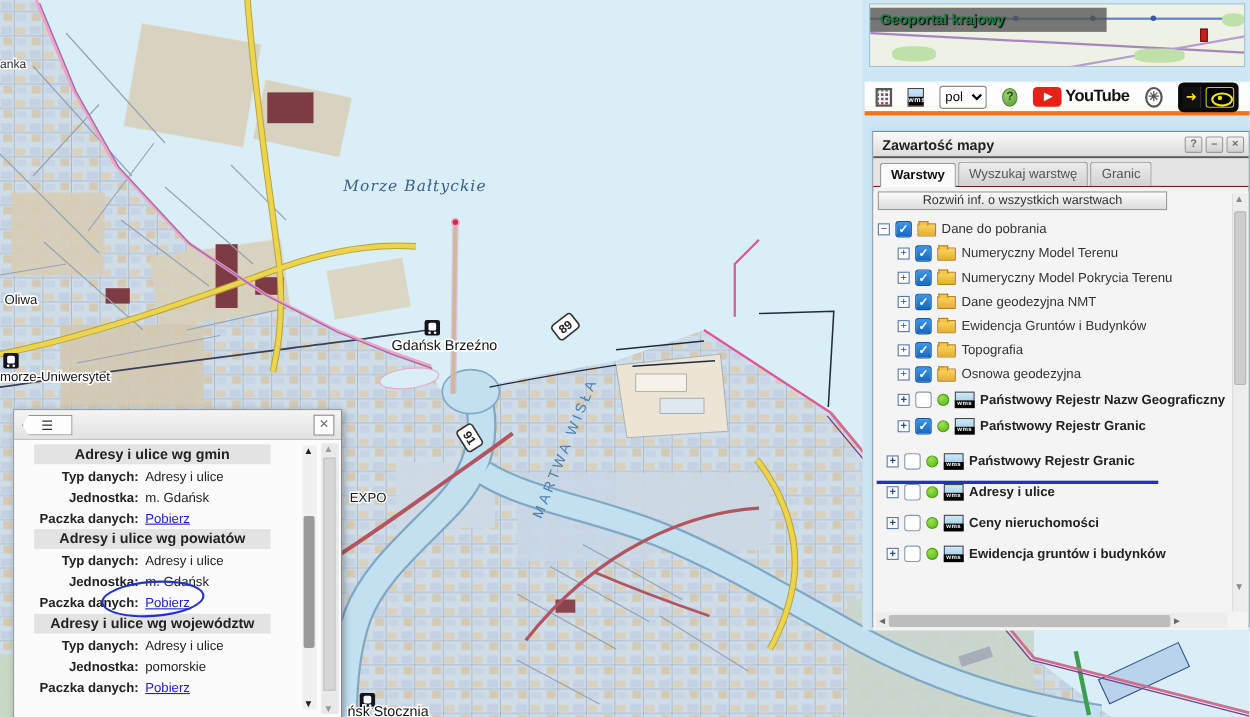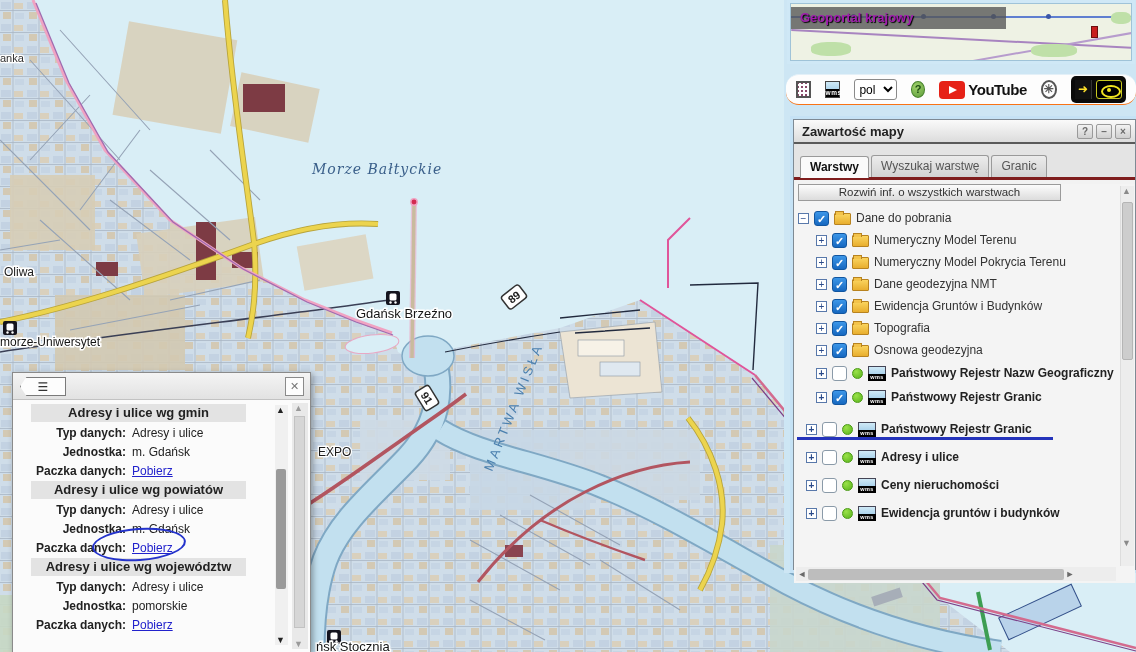--- a/index.html
+++ b/index.html
@@ -8,31 +8,31 @@
 
   
   #map { position:absolute; inset:0; }
   #map svg { display:block; }
 
   
   .right-col { position:absolute; left:784px; top:0; width:352px; height:573px; background:#cde6f4; }
 
   
   .overview { position:absolute; left:790px; top:3px; width:342px; height:58px; background:#eef2e4; border:1px solid #9fc3d8; box-shadow:0 0 0 3px #cfe8f6; overflow:hidden; }
-  .ov-band { position:absolute; left:0; top:3px; width:215px; height:22px; background:rgba(84,84,84,.78); color:#a21caf; font-weight:bold; font-size:13px; line-height:22px; padding-left:9px; text-shadow:1px 1px 1px #000; }
+  .ov-band { position:absolute; left:0; top:3px; width:215px; height:22px; background:rgba(84,84,84,.78); color:#15803d; font-weight:bold; font-size:13px; line-height:22px; padding-left:9px; text-shadow:1px 1px 1px #000; }
   .ov-marker { position:absolute; left:300px; top:22px; width:7px; height:12px; background:#c81e1e; border:1px solid #6d0f0f; }
   .ov-road { position:absolute; background:#a884c0; height:2px; }
   .ov-road.r1 { left:0; top:34px; width:342px; transform:rotate(3deg); }
   .ov-road.r2 { left:150px; top:44px; width:200px; transform:rotate(-10deg); background:#b79ccd; }
   .ov-rail { position:absolute; left:0; top:12px; width:342px; height:2px; background:#5f7fd0; }
   .ov-rail i { position:absolute; top:-2px; width:5px; height:5px; background:#3a56a8; border-radius:50%; }
   .ov-green { position:absolute; background:#bfe0a8; border-radius:40%; }
 
   
-  .toolbar { position:absolute; left:786px; top:74px; width:350px; height:31px; background:#fdfdfd; border-top:1px solid #e3f0f8; border-bottom:1px solid #f97316; display:flex; align-items:center; gap:14px; padding:0 10px;border-radius:13px; }
+  .toolbar { position:absolute; left:786px; top:74px; width:350px; height:31px; background:#fdfdfd; border-top:1px solid #e3f0f8; border-bottom:4px solid #f97316; display:flex; align-items:center; gap:14px; padding:0 10px; }
   .tb-grid { width:17px; height:17px; border:2px solid #555; background:
       radial-gradient(circle 1.2px, #8a4a6a 1.2px, transparent 1.3px) 2px 2px / 4px 4px repeat; background-color:#fff; }
   .wms-ic { width:19px; height:17px; border:1px solid #444; background:linear-gradient(#cfe9f6,#8fc2e4); position:relative; }
   .wms-ic b { position:absolute; left:0; right:0; bottom:0; height:8px; background:#000; color:#fff; font-size:6.5px; line-height:8px; text-align:center; font-weight:bold; letter-spacing:.5px; }
   .lang-sel { width:52px; height:21px; font-size:12px; border:1px solid #8a8a8a; border-radius:3px; background:#fff; }
   .help-btn { width:17px; height:17px; border-radius:50%; background:radial-gradient(circle at 35% 30%, #9ed06a, #5f9e3c); border:1px solid #47822c; color:#1d4d12; font-weight:bold; font-size:11px; line-height:15px; text-align:center; }
   .yt { display:flex; align-items:flex-start; gap:3px; }
   .yt-box { width:26px; height:18px; background:#e62117; border-radius:4px; position:relative; }
   .yt-box::after { content:''; position:absolute; left:10px; top:5px; border-left:8px solid #fff; border-top:4.5px solid transparent; border-bottom:4.5px solid transparent; }
   .yt-txt { font-size:15px; font-weight:bold; color:#121212; letter-spacing:-.5px; }
@@ -41,21 +41,21 @@
   .c-arrow { width:17px; height:19px; background:#111; color:#ffe12a; font-size:12px; line-height:19px; text-align:center; border-right:1px solid #333; }
   .c-eye { width:26px; height:19px; background:#000; border:1px solid #caca20; border-radius:3px; position:relative; }
   .c-eye::before { content:''; position:absolute; left:4px; top:4px; width:16px; height:9px; border:2px solid #f2e520; border-radius:50%; }
   .c-eye::after { content:''; position:absolute; left:10px; top:7px; width:4px; height:4px; background:#f2e520; border-radius:50%; }
 
   
   .panel { position:absolute; left:793px; top:119px; width:343px; height:451px; background:#f2f2f2; border:1px solid #7e8a94; box-shadow:0 0 0 3px rgba(195,225,245,.85); font-size:12px; color:#333; }
   .p-title { height:24px; background:linear-gradient(#fafafa,#dcdcdc); display:flex; align-items:center; padding:0 4px 0 8px; border-bottom:2px solid #5a5a5a; }
   .p-title .t { font-weight:bold; font-size:13px; color:#222; flex:1; }
   .winbtn { width:16px; height:15px; margin-left:3px; background:linear-gradient(#f2f2f2,#cfcfcf); border:1px solid #9a9a9a; border-radius:2px; color:#6a6a6a; font-size:10px; font-weight:bold; line-height:13px; text-align:center; }
-  .tabs { height:36px; background:#e4e4e4; display:flex; align-items:flex-end; padding:3px 0 0 6px; gap:2px; border-bottom:3px solid #7f1d1d; }
+  .tabs { height:26px; background:#e4e4e4; display:flex; align-items:flex-end; padding:3px 0 0 6px; gap:2px; border-bottom:1px solid #7f1d1d; }
   .tab { padding:3px 9px 4px; border:1px solid #9a9a9a; border-bottom:none; background:linear-gradient(#ececec,#d2d2d2); color:#555; border-radius:3px 3px 0 0; }
   .tab.active { background:#fafafa; color:#111; font-weight:bold; position:relative; top:1px; }
   .p-body { position:relative; height:399px; background:#f4f4f4; }
   .expand-btn { display:block; margin:4px 0 2px 4px; width:263px; height:17px; background:linear-gradient(#fcfcfc,#dcdcdc); border:1px solid #9a9a9a; font-size:11.5px; color:#333; text-align:center; line-height:15px; }
   .tree { position:absolute; left:4px; top:23px; right:20px; }
   .trow { display:flex; align-items:center; gap:5px; height:22px; white-space:nowrap; }
   .trow.sub { margin-left:18px; }
   .trow.semi { margin-left:8px; }
   .trow.wmsrow { height:24px; font-weight:bold; color:#222; font-size:12px; }
   .trow.wmsroot { height:28px; }

